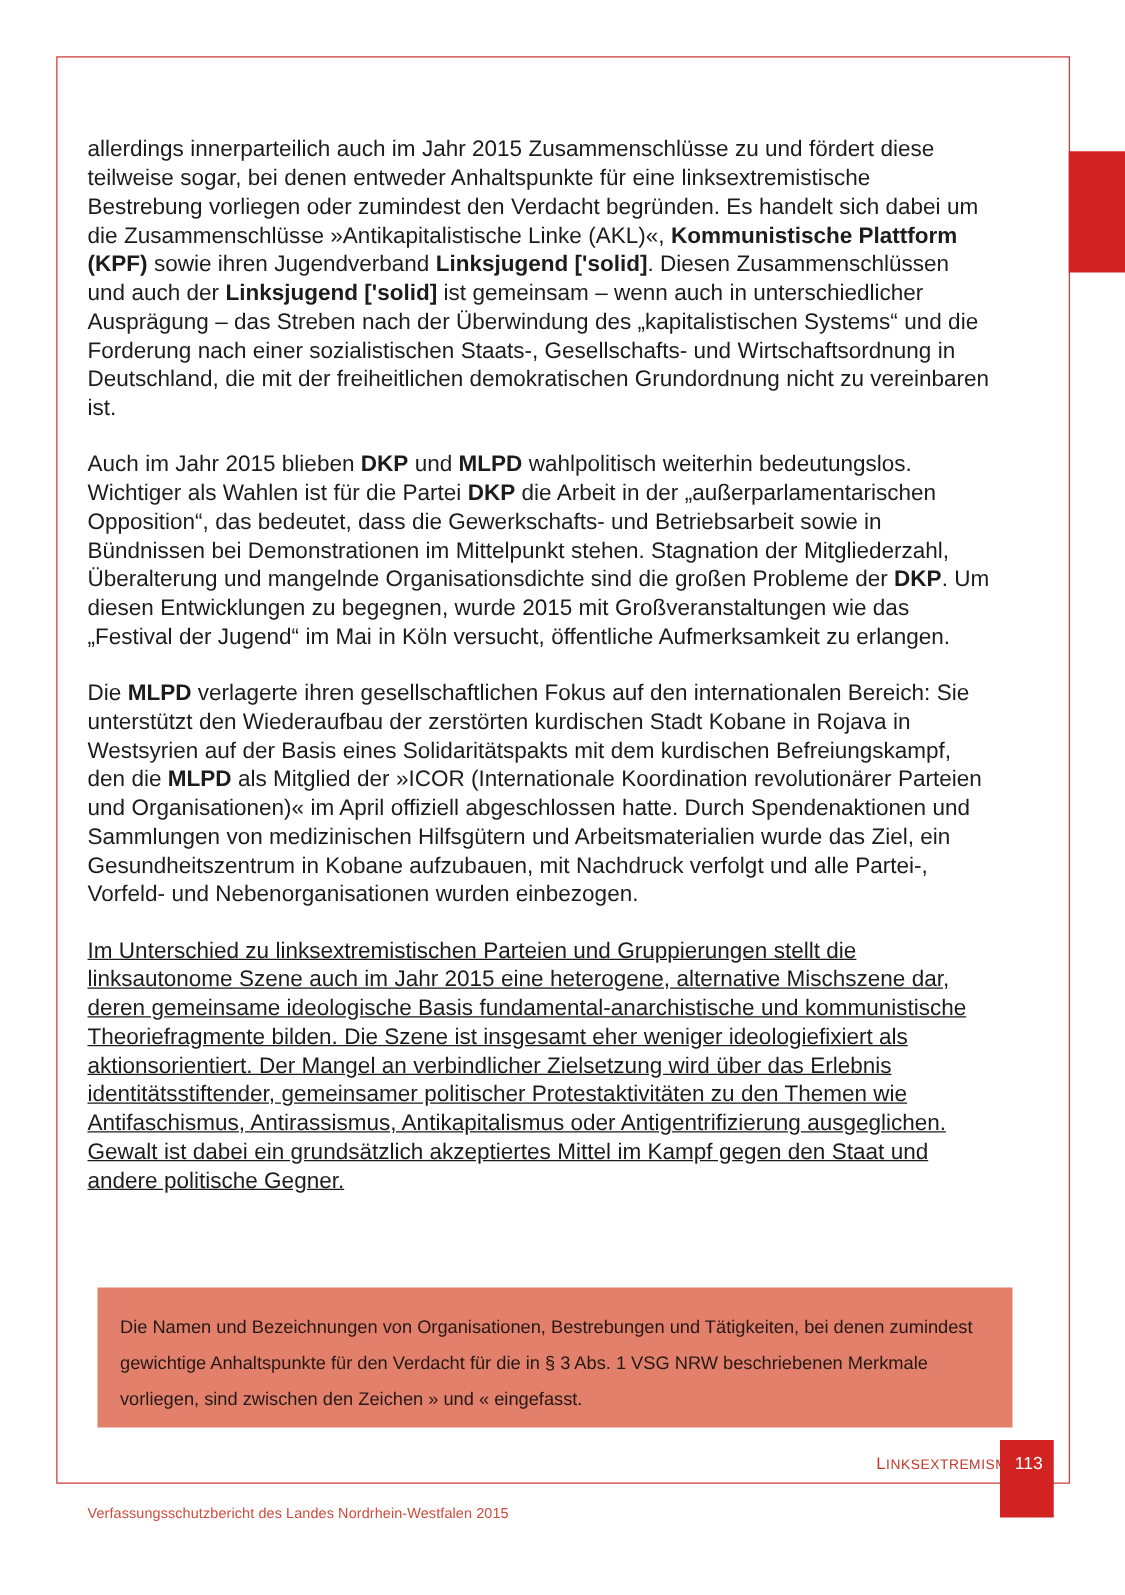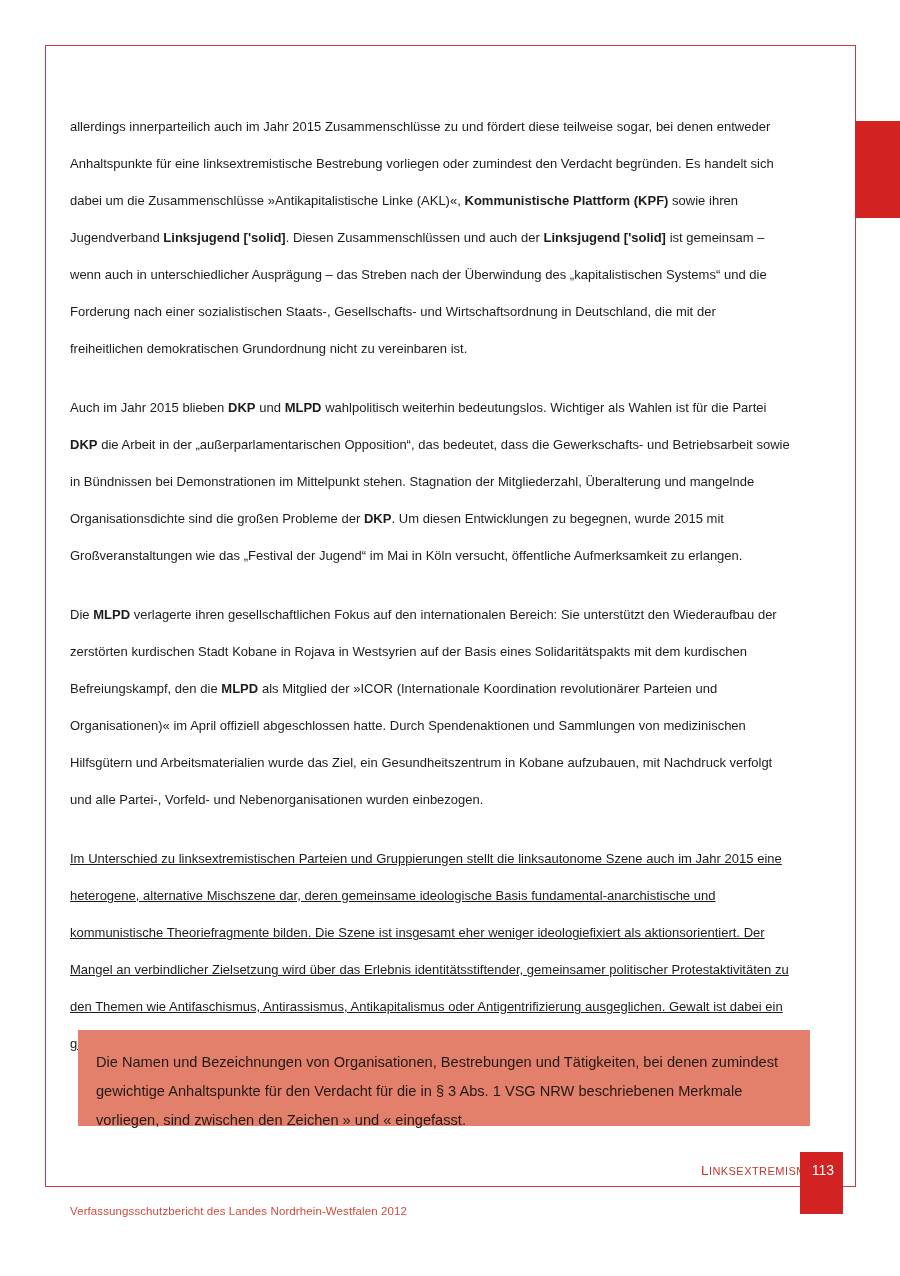--- a/index.html
+++ b/index.html
@@ -38,38 +38,38 @@
   }
 
   
   #content {
     position: absolute;
     left: 70px;
     top: 108px;
     width: 722px;
   }
   .para {
-    font-size: 13px;
-    line-height: 37px;
+    font-size: 18px;
+    line-height: 23px;
     color: #1c1c1c;
     margin: 0 0 22px 0;
     letter-spacing: 0.0px;
     text-align: left;
     word-spacing: 0.1px;
   }
   .para:last-child { margin-bottom: 0; text-decoration: underline; }
   .para b { font-weight: bold; }
 
   
   #note-box {
     position: absolute;
     left: 78px;
     top: 1030px;
     width: 732px;
-    height: 96px;
+    height: 112px;
     background: #e2806c;
     box-sizing: border-box;
     padding: 18px 22px 0 18px;
   }
   #note-box .note-text {
     font-size: 14.6px;
     line-height: 29px;
     color: #231815;
     margin: 0;
   }
@@ -132,13 +132,13 @@
 <div id="note-box" style="background: rgb(226, 128, 108);">
   <p class="note-text">Die Namen und Bezeichnungen von Organisationen, Bestrebungen und Tätigkeiten, bei denen zumindest gewichtige Anhaltspunkte für den Verdacht für die in § 3 Abs. 1 VSG NRW beschriebenen Merkmale vorliegen, sind zwischen den Zeichen » und « eingefasst.</p>
 </div>
 
 <div id="running-head"><span class="cap">L</span><span>INKSEXTREMISMUS</span></div>
 
 <div id="page-number-box" style="background: rgb(211, 34, 34);">
   <span class="pagenum">113</span>
 </div>
 
-<div id="footer-source">Verfassungsschutzbericht des Landes Nordrhein-Westfalen 2012</div>
+<div id="footer-source">Verfassungsschutzbericht des Landes Nordrhein-Westfalen 2015</div>
 
 </body></html>

